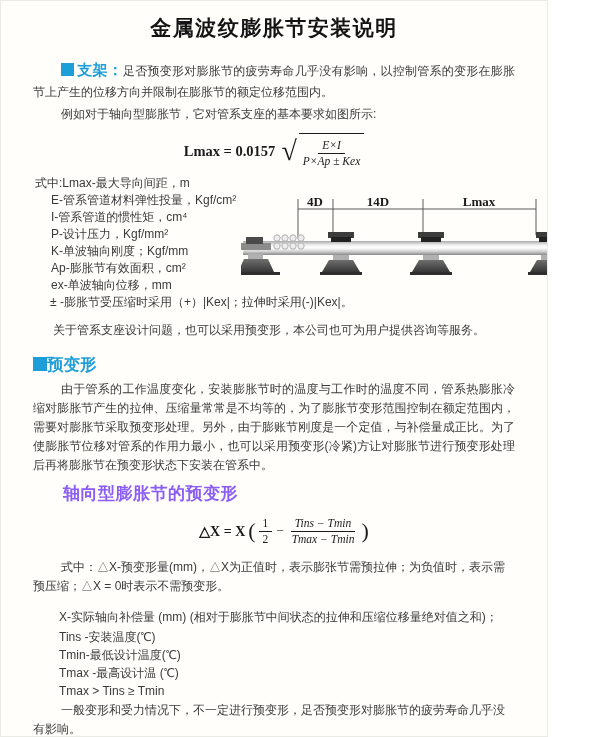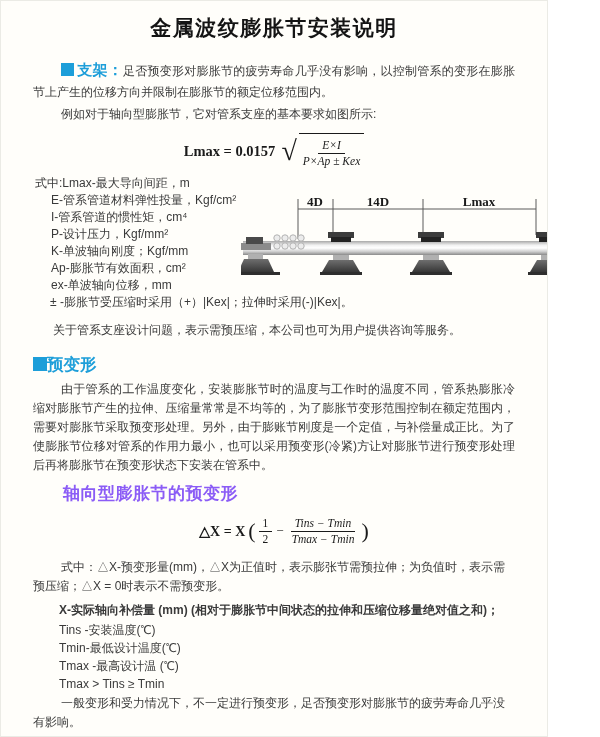--- a/index.html
+++ b/index.html
@@ -51,21 +51,21 @@
   .subhead { font-weight:bold; font-size:17px; color:#8b5cf6; letter-spacing:0.5px; }
   .subhead.axial { margin:7px 0 0 62px; }
   .subhead.lateral { margin:9px 0 0 33px; }
 
   .f2 { margin-top:8px; height:36px; gap:3px; padding-left:20px; }
   .f2-lhs { font-weight:bold; font-size:14px;text-align:center; }
   .paren { font-size:22px; font-weight:normal; }
   .op { font-size:13px; padding:0 1px; }
 
   .explain { margin:9px 32px 0; text-indent:28px; line-height:18.5px; }
-  .xdef { margin:6px 32px 0 58px; line-height:18.5px;font-weight:bold; }
+  .xdef { margin:13px 32px 0 58px; line-height:18.5px; }
   .temps { margin:1px 0 0 58px; font-size:12px; line-height:18px; }
   .note { margin:1px 32px 0; text-indent:28px; line-height:19px; }
 </style>
 </head>
 <body>
 
 <div class="page">
 
   <h1 class="doc-title">金属波纹膨胀节安装说明</h1>
 
@@ -86,21 +86,21 @@
 
   <div class="defs">
     <div class="def-line first">式中:Lmax-最大导向间距，m</div>
     <div class="def-line">E-管系管道材料弹性投量，Kgf/cm²</div>
     <div class="def-line">I-管系管道的惯性矩，cm⁴</div>
     <div class="def-line">P-设计压力，Kgf/mm²</div>
     <div class="def-line">K-单波轴向刚度；Kgf/mm</div>
     <div class="def-line">Ap-膨胀节有效面积，cm²</div>
     <div class="def-line">ex-单波轴向位移，mm</div>
     <div class="def-line pm">± -膨胀节受压缩时采用（+）|Kex|；拉伸时采用(-)|Kex|。</div>
-    <div class="def-line closing">关于管系支座设计问题，表示需预压缩，本公司也可为用户提供咨询等服务。</div>
+    <div class="def-line closing">关于管系支座设计问题，也可以采用预变形，本公司也可为用户提供咨询等服务。</div>
   </div>
 
   <svg class="pipe-diagram" viewBox="0 0 360 100" xmlns="http://www.w3.org/2000/svg">
     <defs>
       <linearGradient id="pipeG" x1="0" y1="0" x2="0" y2="1">
         <stop offset="0" stop-color="#a8a8a8"></stop>
         <stop offset="0.3" stop-color="#f2f2f2"></stop>
         <stop offset="0.5" stop-color="#ffffff"></stop>
         <stop offset="0.75" stop-color="#cfcfcf"></stop>
         <stop offset="1" stop-color="#8a8a8a"></stop>

